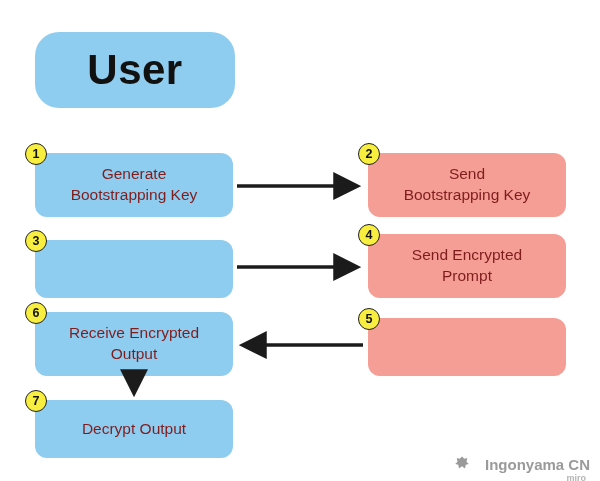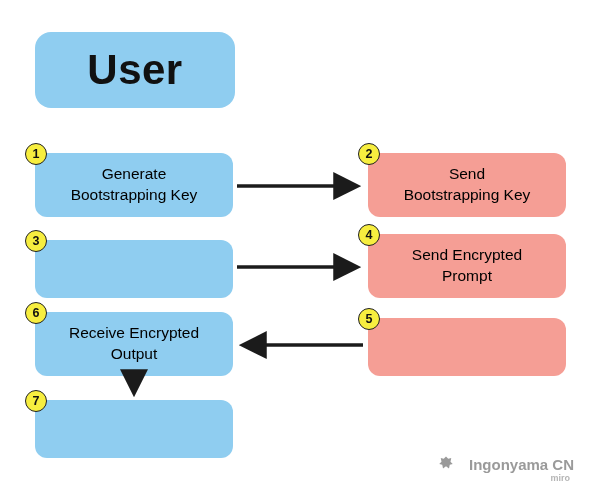--- a/index.html
+++ b/index.html
@@ -8,21 +8,21 @@
     width: 600px;
     height: 481px;
     background: #ffffff;
     font-family: "Liberation Sans", sans-serif;
     overflow: hidden;
   }
   .header-box {
     position: absolute;
     width: 200px;
     height: 76px;
-    border-radius: 16px;
+    border-radius: 24px;
     display: flex;
     align-items: center;
     justify-content: center;
     font-size: 42px;
     font-weight: 800;
     color: #111111;
     letter-spacing: 0.5px;
   }
   .user-fill   { background: #8FCDF0; }
   .server-fill { background: #F59E95; }
@@ -33,21 +33,21 @@
     display: flex;
     align-items: center;
     justify-content: center;
     box-sizing: border-box;
     padding: 4px 18px;
   }
   .step-label {
     text-align: center;
     font-size: 15.5px;
     line-height: 1.35;
-    color: #000000;
+    color: #7f1d1d;
     white-space: pre-line;
   }
   .badge {
     position: absolute;
     left: -10px;
     top: -10px;
     width: 22px;
     height: 22px;
     border-radius: 50%;
     background: #F7EE3F;
@@ -61,21 +61,21 @@
     color: #111111;
   }
   .arrows {
     position: absolute;
     left: 0; top: 0;
     width: 600px; height: 481px;
     pointer-events: none;
   }
   .watermark {
     position: absolute;
-    right: 26px;
+    right: 10px;
     bottom: 8px;
     display: flex;
     align-items: center;
     gap: 14px;
     color: #9a9a9a;
   }
   .wm-icon { display: flex; align-items: center; }
   .wm-text {
     font-size: 15px;
     font-weight: 600;
@@ -126,20 +126,21 @@
   </div>
 
   <div class="step-box user-fill" style="left:35px; top:312px; height:64px;">
     <span class="badge">6</span>
     <span class="step-label">Receive Encrypted
 Output</span>
   </div>
 
   <div class="step-box user-fill" style="left:35px; top:400px; height:58px;">
     <span class="badge">7</span>
+    <span class="step-label">Decrypt Output</span>
   </div>
 
   <svg class="arrows" viewBox="0 0 600 481" xmlns="http://www.w3.org/2000/svg">
     <defs>
       <marker id="ah" markerWidth="8" markerHeight="8" refX="6.5" refY="4" orient="auto">
         <path d="M0,0 L8,4 L0,8 Z" fill="#1b1b1b"></path>
       </marker>
     </defs>
     <line x1="237" y1="186" x2="356" y2="186" stroke="#1b1b1b" stroke-width="3.5" marker-end="url(#ah)"></line>
     <line x1="237" y1="267" x2="356" y2="267" stroke="#1b1b1b" stroke-width="3.5" marker-end="url(#ah)"></line>

